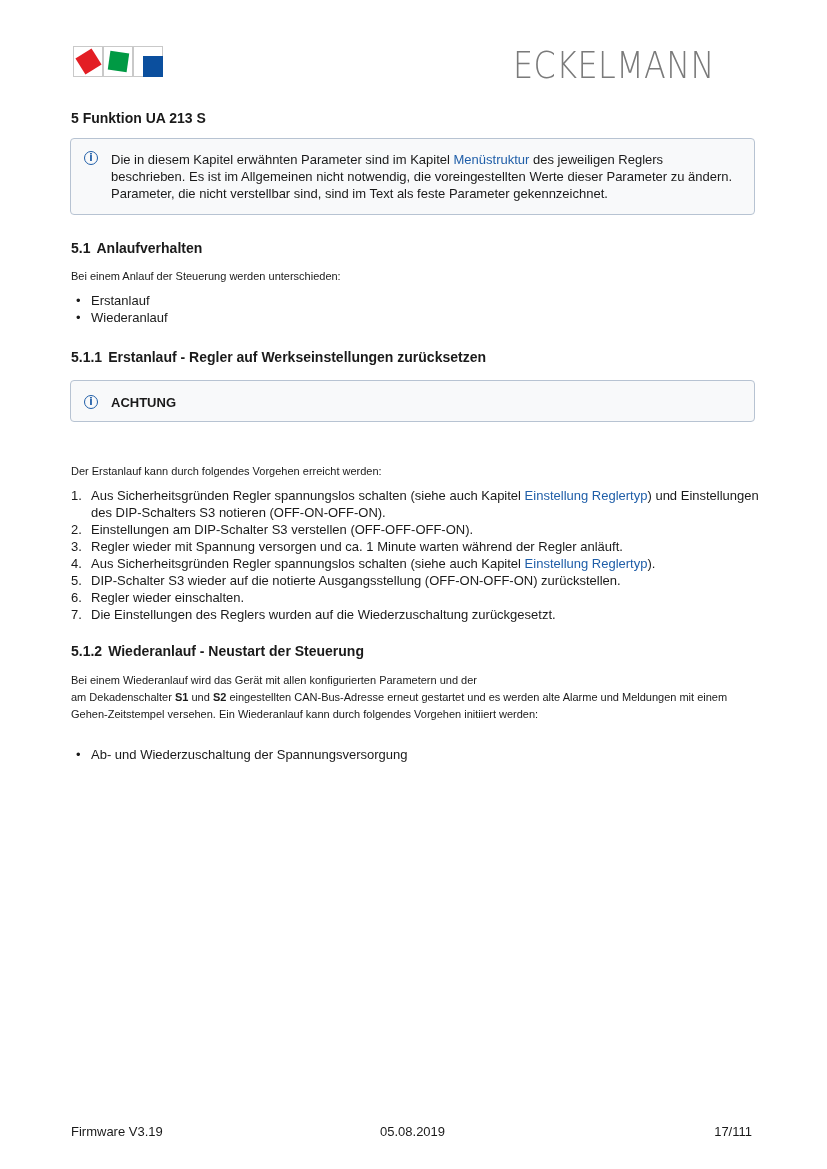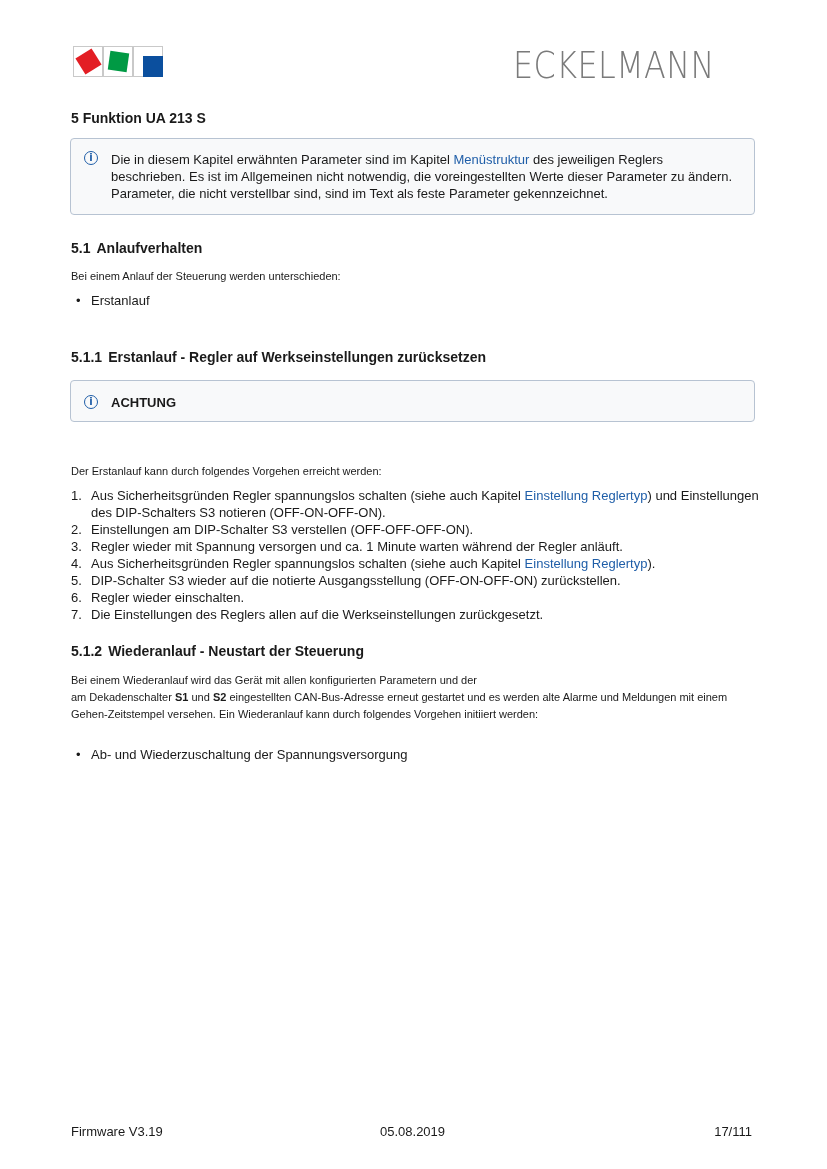--- a/index.html
+++ b/index.html
@@ -62,40 +62,41 @@
   <span class="info-icon">i</span>
   <span>Die in diesem Kapitel erwähnten Parameter sind im Kapitel </span><a class="link">Menüstruktur</a><span> des jeweiligen Reglers beschrieben. Es ist im Allgemeinen nicht notwendig, die voreingestellten Werte dieser Parameter zu ändern. Parameter, die nicht verstellbar sind, sind im Text als feste Parameter gekennzeichnet.</span>
 </div>
 
 <h2 style="top:240px;">
   <span class="num">5.1</span><span>Anlaufverhalten</span>
 </h2>
 <p class="txt" style="top:268px;">Bei einem Anlauf der Steuerung werden unterschieden:</p>
 <ul class="bul" style="top:292px;">
   <li>Erstanlauf</li>
+  <li>Wiederanlauf</li>
 </ul>
 
 <h2 style="top:349px;">
   <span class="num">5.1.1</span><span>Erstanlauf - Regler auf Werkseinstellungen zurücksetzen</span>
 </h2>
 
 <div class="note" style="top:380px;padding-top:13px;padding-bottom:10px;">
   <span class="info-icon" style="top:14px;">i</span>
   <div style="font-weight:bold;">ACHTUNG</div>
 </div>
 
 <p class="txt" style="top:463px;">Der Erstanlauf kann durch folgendes Vorgehen erreicht werden:</p>
 <ol class="num" style="top:487px;">
   <li><span class="n">1.</span><span>Aus Sicherheitsgründen Regler spannungslos schalten (siehe auch Kapitel </span><a class="link">Einstellung Reglertyp</a><span>) und Einstellungen des DIP-Schalters S3 notieren (OFF-ON-OFF-ON).</span></li>
   <li><span class="n">2.</span><span>Einstellungen am DIP-Schalter S3 verstellen (OFF-OFF-OFF-ON).</span></li>
   <li><span class="n">3.</span><span>Regler wieder mit Spannung versorgen und ca. 1 Minute warten während der Regler anläuft.</span></li>
   <li><span class="n">4.</span><span>Aus Sicherheitsgründen Regler spannungslos schalten (siehe auch Kapitel </span><a class="link">Einstellung Reglertyp</a><span>).</span></li>
   <li><span class="n">5.</span><span>DIP-Schalter S3 wieder auf die notierte Ausgangsstellung (OFF-ON-OFF-ON) zurückstellen.</span></li>
   <li><span class="n">6.</span><span>Regler wieder einschalten.</span></li>
-  <li><span class="n">7.</span><span>Die Einstellungen des Reglers allen auf die Werkseinstellungen zurückgesetzt.</span></li>
+  <li><span class="n">7.</span><span>Die Einstellungen des Reglers wurden auf die Wiederzuschaltung zurückgesetzt.</span></li>
 </ol>
 
 <h2 style="top:643px;">
   <span class="num">5.1.2</span><span>Wiederanlauf - Neustart der Steuerung</span>
 </h2>
 <p class="txt" style="top:672px;width:680px;">
   <span>Bei einem Wiederanlauf wird das Gerät mit allen konfigurierten Parametern und der</span><br>
   <span>am Dekadenschalter </span><b>S1</b><span> und </span><b>S2</b><span> eingestellten CAN-Bus-Adresse erneut gestartet und es werden alte Alarme und Meldungen mit einem Gehen-Zeitstempel versehen. Ein Wiederanlauf kann durch folgendes Vorgehen initiiert werden:</span>
 </p>
 <ul class="bul" style="top:746px;">

